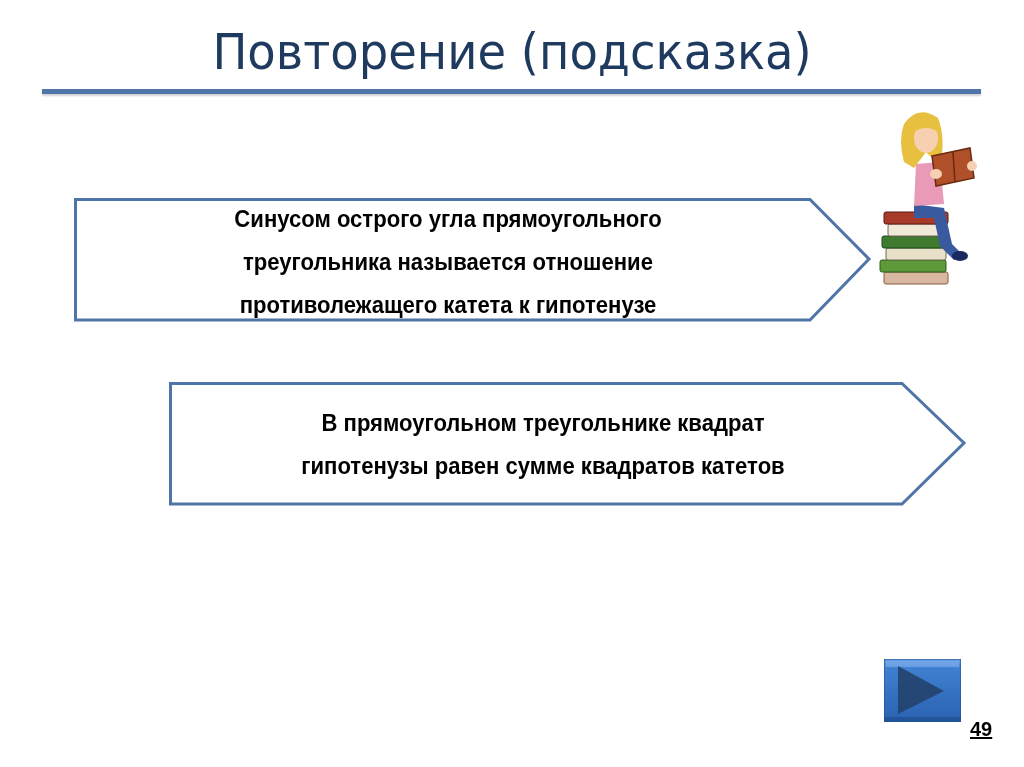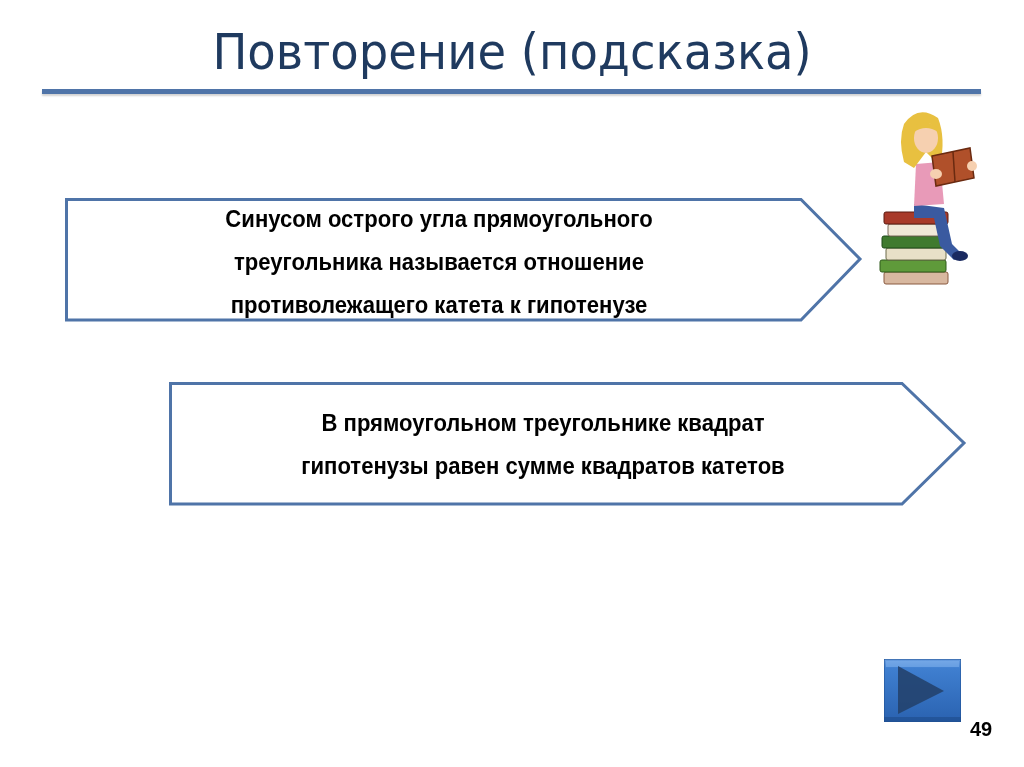--- a/index.html
+++ b/index.html
@@ -30,30 +30,30 @@
   }
   .character {
     position: absolute; left: 874px; top: 104px; width: 110px; height: 192px;
   }
   .nav-btn {
     position: absolute; left: 884px; top: 659px; width: 77px; height: 63px;
     cursor: pointer;
   }
   .slide-num {
     position: absolute; left: 970px; top: 718px; font-size: 20px;
-    font-weight: bold; color: #000; font-family: "Liberation Sans", sans-serif;
+    font-weight: bold; color: #000; font-family: "Liberation Sans", sans-serif; text-decoration: underline;
   }
 </style>
 </head>
 <body>
 
 <div class="title">Повторение (подсказка)</div>
 <div class="rule"></div>
 
-<div class="chevron" style="left:64px; top:197px; width:800px; height:126px;">
+<div class="chevron" style="left:73px; top:197px; width:800px; height:126px;">
   <svg width="800" height="126">
     <polygon points="2.5,2.5 737,2.5 796,62 737,123 2.5,123" fill="#ffffff" stroke="#4f74a8" stroke-width="3"></polygon>
   </svg>
   <div class="text" style="left:30px; top:0px; width:690px;">
     <div>Синусом острого угла прямоугольного</div>
     <div>треугольника называется отношение</div>
     <div>противолежащего катета к гипотенузе</div>
   </div>
 </div>
 

